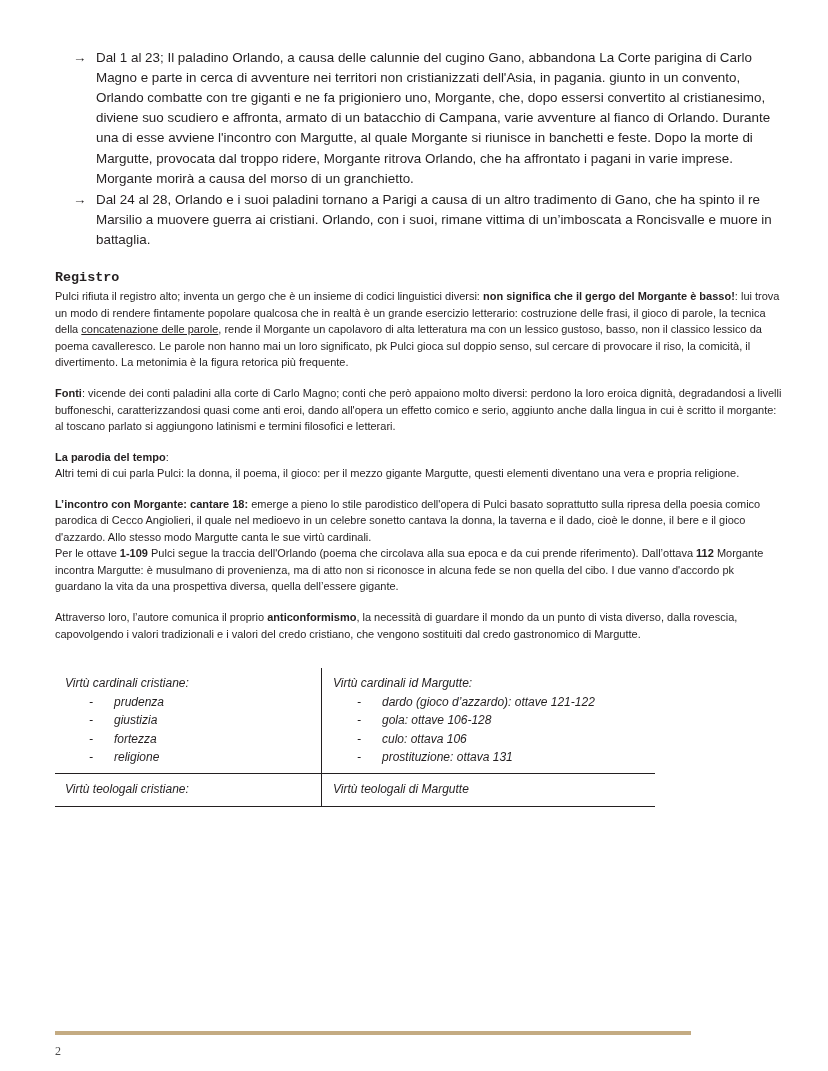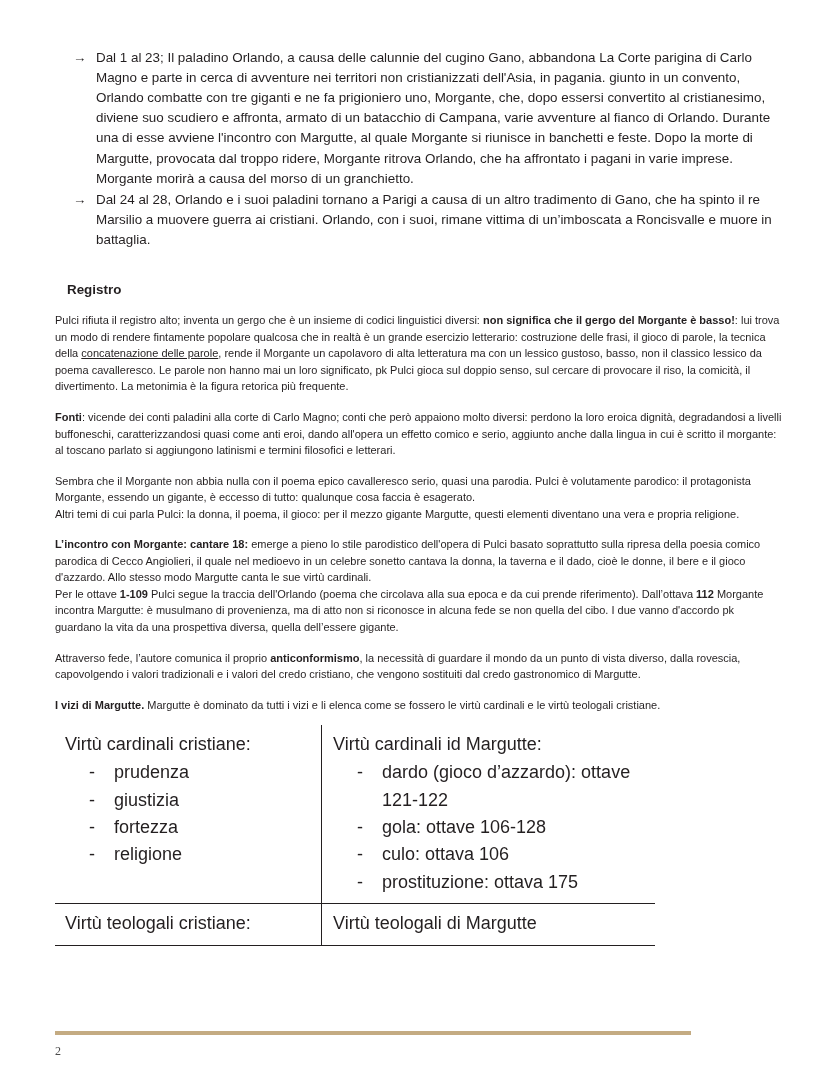--- a/index.html
+++ b/index.html
@@ -53,41 +53,43 @@
   
   p.para {
     margin: 0;
     font-size: 11px;
     line-height: 1.505;
   }
   .gap-md { height: 14px; }
   .gap-lg { height: 17px; }
 
   h2.head {
-    margin: 12px;
+    margin: 0;
     font-size: 13.4px;
     line-height: 1.505;
     font-weight: bold;
+    font-family: Liberation Mono, monospace;
   }
   .b { font-weight: bold; }
   .u { text-decoration: underline; }
 
   
   .virtu-table {
     border-collapse: collapse;
     width: 600px;
     margin-top: 12px;
     table-layout: fixed;
   }
   .virtu-table td {
     vertical-align: top;
     padding: 6px 0 7px 0;
-    font-size: 18px;
+    font-size: 12px;
     line-height: 1.50;
     border-bottom: 1.6px solid #231f20;
+    font-style: italic;
   }
   .virtu-table td.col-left {
     width: 256px;
     padding-left: 10px;
     border-right: 1.6px solid #231f20;
   }
   .virtu-table td.col-right {
     padding-left: 11px;
     margin-top: 16px;
   }
@@ -153,35 +155,34 @@
 
     <h2 class="head">Registro</h2>
     <p class="para"><span>Pulci rifiuta il registro alto; inventa un gergo che è un insieme di codici linguistici diversi: </span><span class="b">non significa che il gergo del Morgante è basso!</span><span>: lui trova un modo di rendere fintamente popolare qualcosa che in realtà è un grande esercizio letterario: costruzione delle frasi, il gioco di parole, la tecnica della </span><span class="u">concatenazione delle parole</span><span>, rende il Morgante un capolavoro di alta letteratura ma con un lessico gustoso, basso, non il classico lessico da poema cavalleresco. Le parole non hanno mai un loro significato, pk Pulci gioca sul doppio senso, sul cercare di provocare il riso, la comicità, il divertimento. La metonimia è la figura retorica più frequente.</span></p>
 
     <div class="gap-md"></div>
 
     <p class="para"><span class="b">Fonti</span><span>: vicende dei conti paladini alla corte di Carlo Magno; conti che però appaiono molto diversi: perdono la loro eroica dignità, degradandosi a livelli buffoneschi, caratterizzandosi quasi come anti eroi, dando all'opera un effetto comico e serio, aggiunto anche dalla lingua in cui è scritto il morgante: al toscano parlato si aggiungono latinismi e termini filosofici e letterari.</span></p>
 
     <div class="gap-md"></div>
 
-    <p class="para">Sembra che il Morgante non abbia nulla con il poema epico cavalleresco serio, quasi una parodia. Pulci è volutamente parodico: il protagonista Morgante, essendo un gigante, è eccesso di tutto: qualunque cosa faccia è esagerato.</p>
+    <p class="para"><span class="b">La parodia del tempo</span><span>:</span></p>
     <p class="para">Altri temi di cui parla Pulci: la donna, il poema, il gioco: per il mezzo gigante Margutte, questi elementi diventano una vera e propria religione.</p>
 
     <div class="gap-md"></div>
 
     <p class="para"><span class="b">L’incontro con Morgante: cantare 18:</span><span> emerge a pieno lo stile parodistico dell'opera di Pulci basato soprattutto sulla ripresa della poesia comico parodica di Cecco Angiolieri, il quale nel medioevo in un celebre sonetto cantava la donna, la taverna e il dado, cioè le donne, il bere e il gioco d'azzardo. Allo stesso modo Margutte canta le sue virtù cardinali.</span></p>
     <p class="para"><span>Per le ottave </span><span class="b">1-109</span><span> Pulci segue la traccia dell'Orlando (poema che circolava alla sua epoca e da cui prende riferimento). Dall’ottava </span><span class="b">112</span><span> Morgante incontra Margutte: è musulmano di provenienza, ma di atto non si riconosce in alcuna fede se non quella del cibo. I due vanno d'accordo pk guardano la vita da una prospettiva diversa, quella dell’essere gigante.</span></p>
 
     <div class="gap-md"></div>
 
-    <p class="para"><span>Attraverso fede, l’autore comunica il proprio </span><span class="b">anticonformismo</span><span>, la necessità di guardare il mondo da un punto di vista diverso, dalla rovescia, capovolgendo i valori tradizionali e i valori del credo cristiano, che vengono sostituiti dal credo gastronomico di Margutte.</span></p>
-
-    <div class="gap-md"></div>
-
-    <p class="para"><span class="b">I vizi di Margutte.</span><span> Margutte è dominato da tutti i vizi e li elenca come se fossero le virtù cardinali e le virtù teologali cristiane.</span></p>
+    <p class="para"><span>Attraverso loro, l’autore comunica il proprio </span><span class="b">anticonformismo</span><span>, la necessità di guardare il mondo da un punto di vista diverso, dalla rovescia, capovolgendo i valori tradizionali e i valori del credo cristiano, che vengono sostituiti dal credo gastronomico di Margutte.</span></p>
+
+    <div class="gap-md"></div>
+
 
     <table class="virtu-table">
       <tbody>
         <tr>
           <td class="col-left">
             <span class="cell-title">Virtù cardinali cristiane:</span>
             <ul class="dash-list">
               <li>
                 <span class="dash">-</span>
                 <span>prudenza</span>
@@ -210,21 +211,21 @@
               <li>
                 <span class="dash">-</span>
                 <span>gola: ottave 106-128</span>
               </li>
               <li>
                 <span class="dash">-</span>
                 <span>culo: ottava 106</span>
               </li>
               <li>
                 <span class="dash">-</span>
-                <span>prostituzione: ottava 175</span>
+                <span>prostituzione: ottava 131</span>
               </li>
             </ul>
           </td>
         </tr>
         <tr class="row-last">
           <td class="col-left">
             <span class="cell-title">Virtù teologali cristiane:</span>
           </td>
           <td class="col-right">
             <span class="cell-title">Virtù teologali di Margutte</span>

